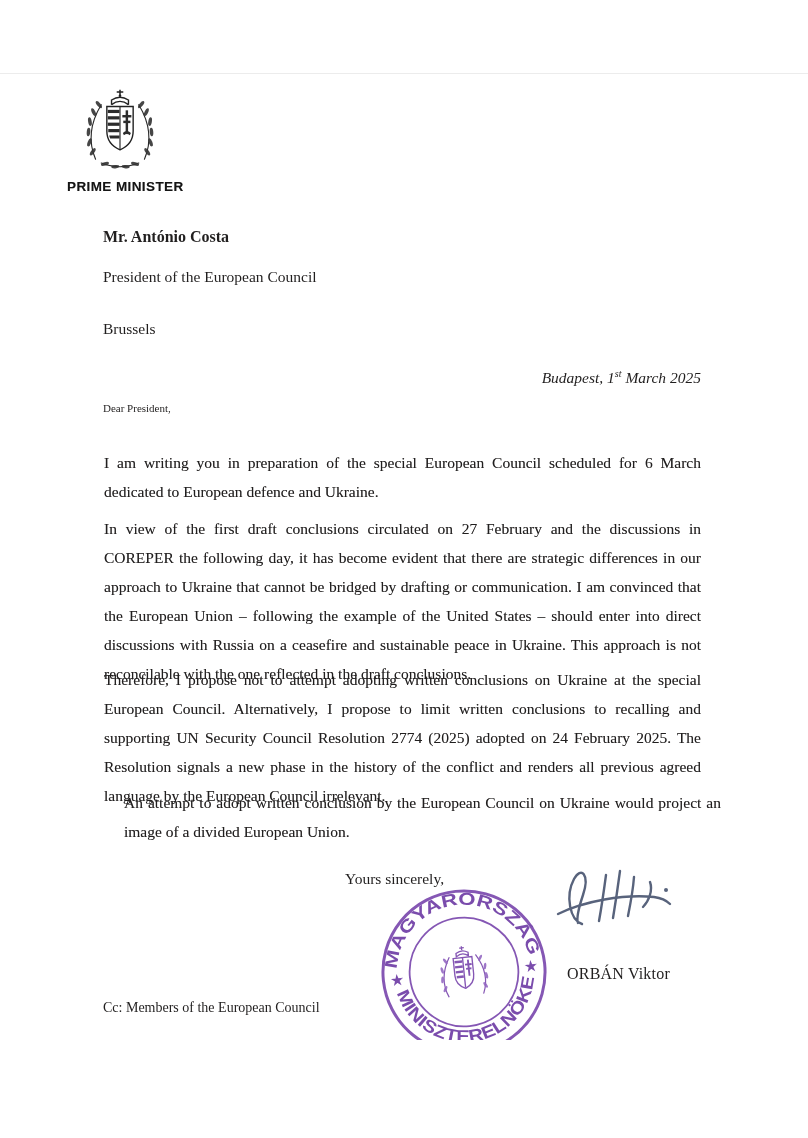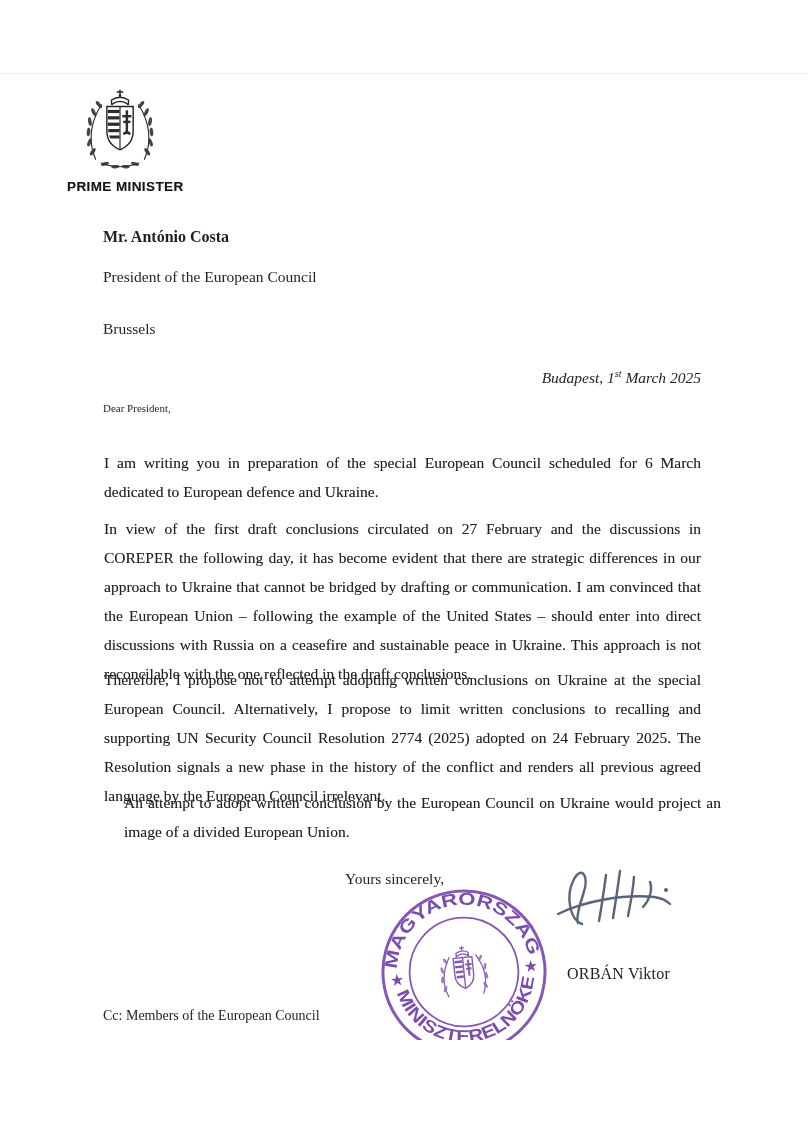--- a/index.html
+++ b/index.html
@@ -21,21 +21,21 @@
   .dateline sup{font-size:10px;line-height:0;}
   .salutation{left:103px;top:402px;font-size:11px;}
   .para{left:104px;width:597px;font-size:15.5px;line-height:29px;text-align:justify;
         text-shadow:0 0 .5px rgba(30,28,28,.4);}
   .p1{top:448px;}
   .p2{top:514px;}
   .p3{top:665px;}
   .p4{top:788px;margin-left:20px;}
   .closing{left:345px;top:870px;font-size:15.5px;}
   .signer-name{left:567px;top:931px;font-size:16px;letter-spacing:.2px;margin-top:34px;}
-  .cc-line{left:103px;top:1000px;font-size:14px;margin-top:8px;}
+  .cc-line{left:103px;top:1000px;font-size:14px;}
   .bottom-bar{left:22px;top:1057px;width:764px;height:7px;background:#141414;border-radius:2px;}
   .below-bar{left:0;top:1064px;width:808px;height:74px;background:#fbfbfb;}
   .arms-svg{left:73px;top:84px;width:94px;height:94px;}
   .stamp-svg{left:378px;top:886px;width:172px;height:172px;opacity:.92;}
   .sig-svg{left:552px;top:860px;width:128px;height:80px;}
 </style>
 </head>
 <body>
 
 <div class="canvas">

